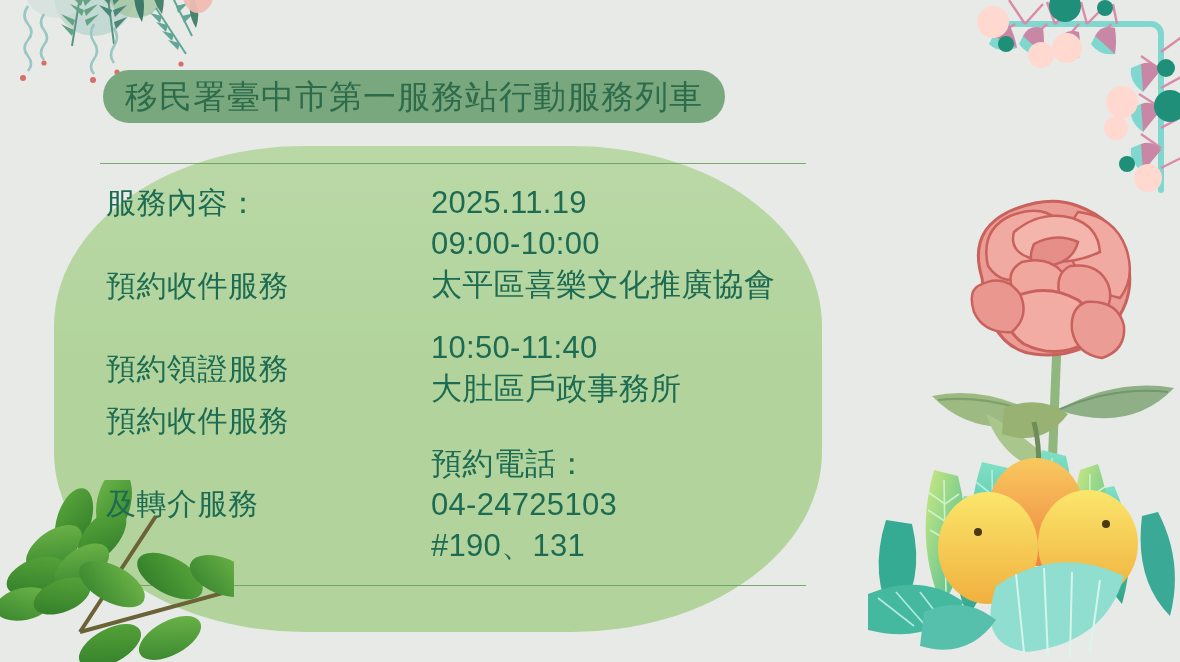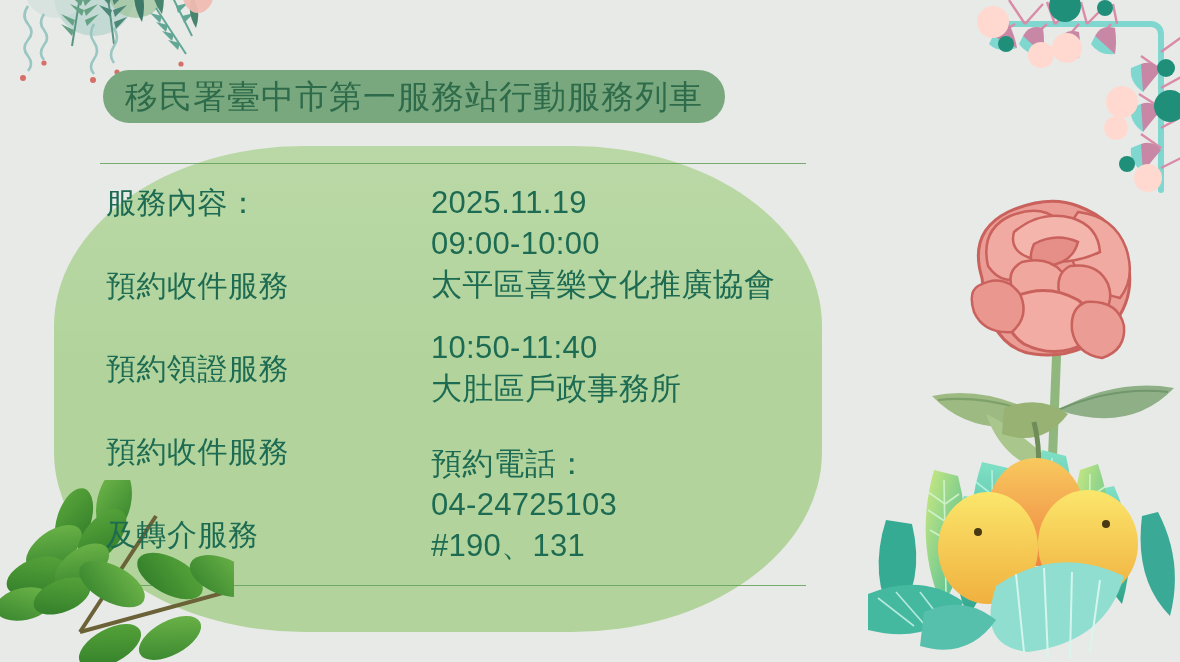--- a/index.html
+++ b/index.html
@@ -52,21 +52,21 @@
 
   #col-left{position:absolute;left:106px;top:188px;width:280px;}
   #col-right{position:absolute;left:419px;top:170px;width:400px;}
 
   .svc-line{
     font-size:30px;line-height:1;color:#1d6b52;
     white-space:nowrap;letter-spacing:.5px;
   }
   #svc-heading{margin-bottom:53px;}
   #svc-1{margin-bottom:53px;}
-  #svc-2{margin-bottom:53px;}
+  #svc-2{margin-bottom:22px;}
   #svc-3{margin-bottom:53px;}
   #svc-4{margin-bottom:12px;}
 
   .info-line{
     font-size:31px;line-height:41px;color:#1d6b52;
     white-space:nowrap;letter-spacing:.3px;
   }
   .blk{margin:12px;}
   #blk-session1{margin-bottom:22px;}
   #blk-session2{margin-bottom:34px;}

